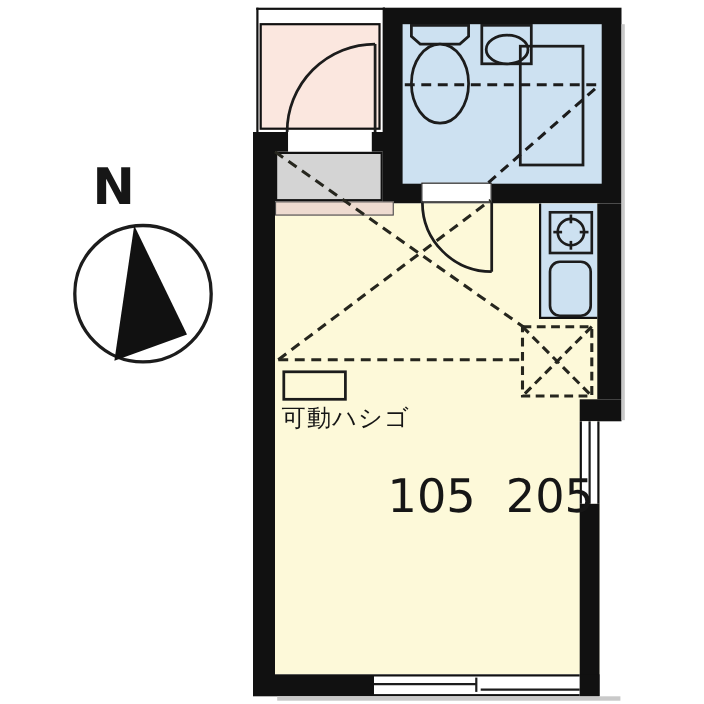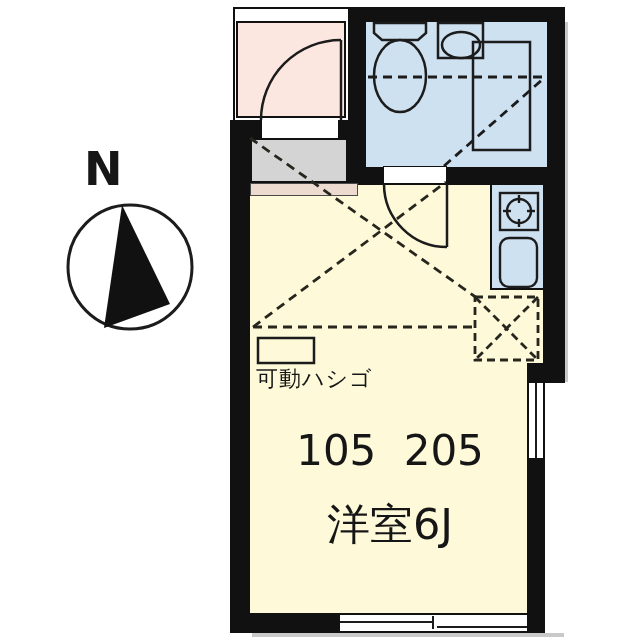--- a/index.html
+++ b/index.html
@@ -34,22 +34,22 @@
   .window-bottom{left:340px;top:613px;width:187px;height:20px;background:#ffffff;
                  border-top:2px solid var(--wall,#111);border-bottom:2px solid var(--wall,#111);}
   .wall-bottom-r{left:527px;top:613px;width:18px;height:20px;background:var(--wall,#111);}
   .shadow-r{left:565px;top:22px;width:3px;height:360px;background:#c9c9c9;}
   .shadow-b{left:252px;top:633px;width:312px;height:4px;background:#c9c9c9;}
   .overlay{left:0;top:0;width:640px;height:640px;}
   
   .lbl{position:absolute;color:#161616;white-space:nowrap;line-height:1.1;}
   .compass-n{left:84px;top:144px;font-size:46px;font-weight:bold;}
   .loft-lbl{left:240px;top:296px;width:245px;text-align:center;font-size:25px;letter-spacing:2px;}
-  .ladder-lbl{left:256px;top:369px;font-size:22px;letter-spacing:1px;font-family:Liberation Mono, monospace;}
-  .units-lbl{left:240px;top:428px;width:300px;text-align:center;font-size:42px;word-spacing:14px;}
+  .ladder-lbl{left:256px;top:369px;font-size:22px;letter-spacing:1px;}
+  .units-lbl{left:240px;top:428px;width:300px;text-align:right;font-size:42px;word-spacing:14px;}
   .floor-lbl{left:240px;top:471px;width:300px;text-align:center;font-size:29px;}
   .roomtype-lbl{left:240px;top:501px;width:300px;text-align:center;font-size:43px;}
 </style>
 </head>
 <body>
 
 <div class="canvas">
 
   <div class="abs porch-outer"></div>
   <div class="abs porch"></div>
@@ -146,14 +146,13 @@
     </g>
 
     <g stroke="var(--line,#1c1c1c)" stroke-width="2" fill="none">
       <line x1="536" y1="383" x2="536" y2="458"></line>
     </g>
   </svg>
 
   <div class="lbl compass-n">N</div>
   <div class="lbl ladder-lbl">可動ハシゴ</div>
   <div class="lbl units-lbl">105 205</div>
-  <div class="lbl roomtype-lbl">洋室6J</div>
 </div>
 
 </body></html>

